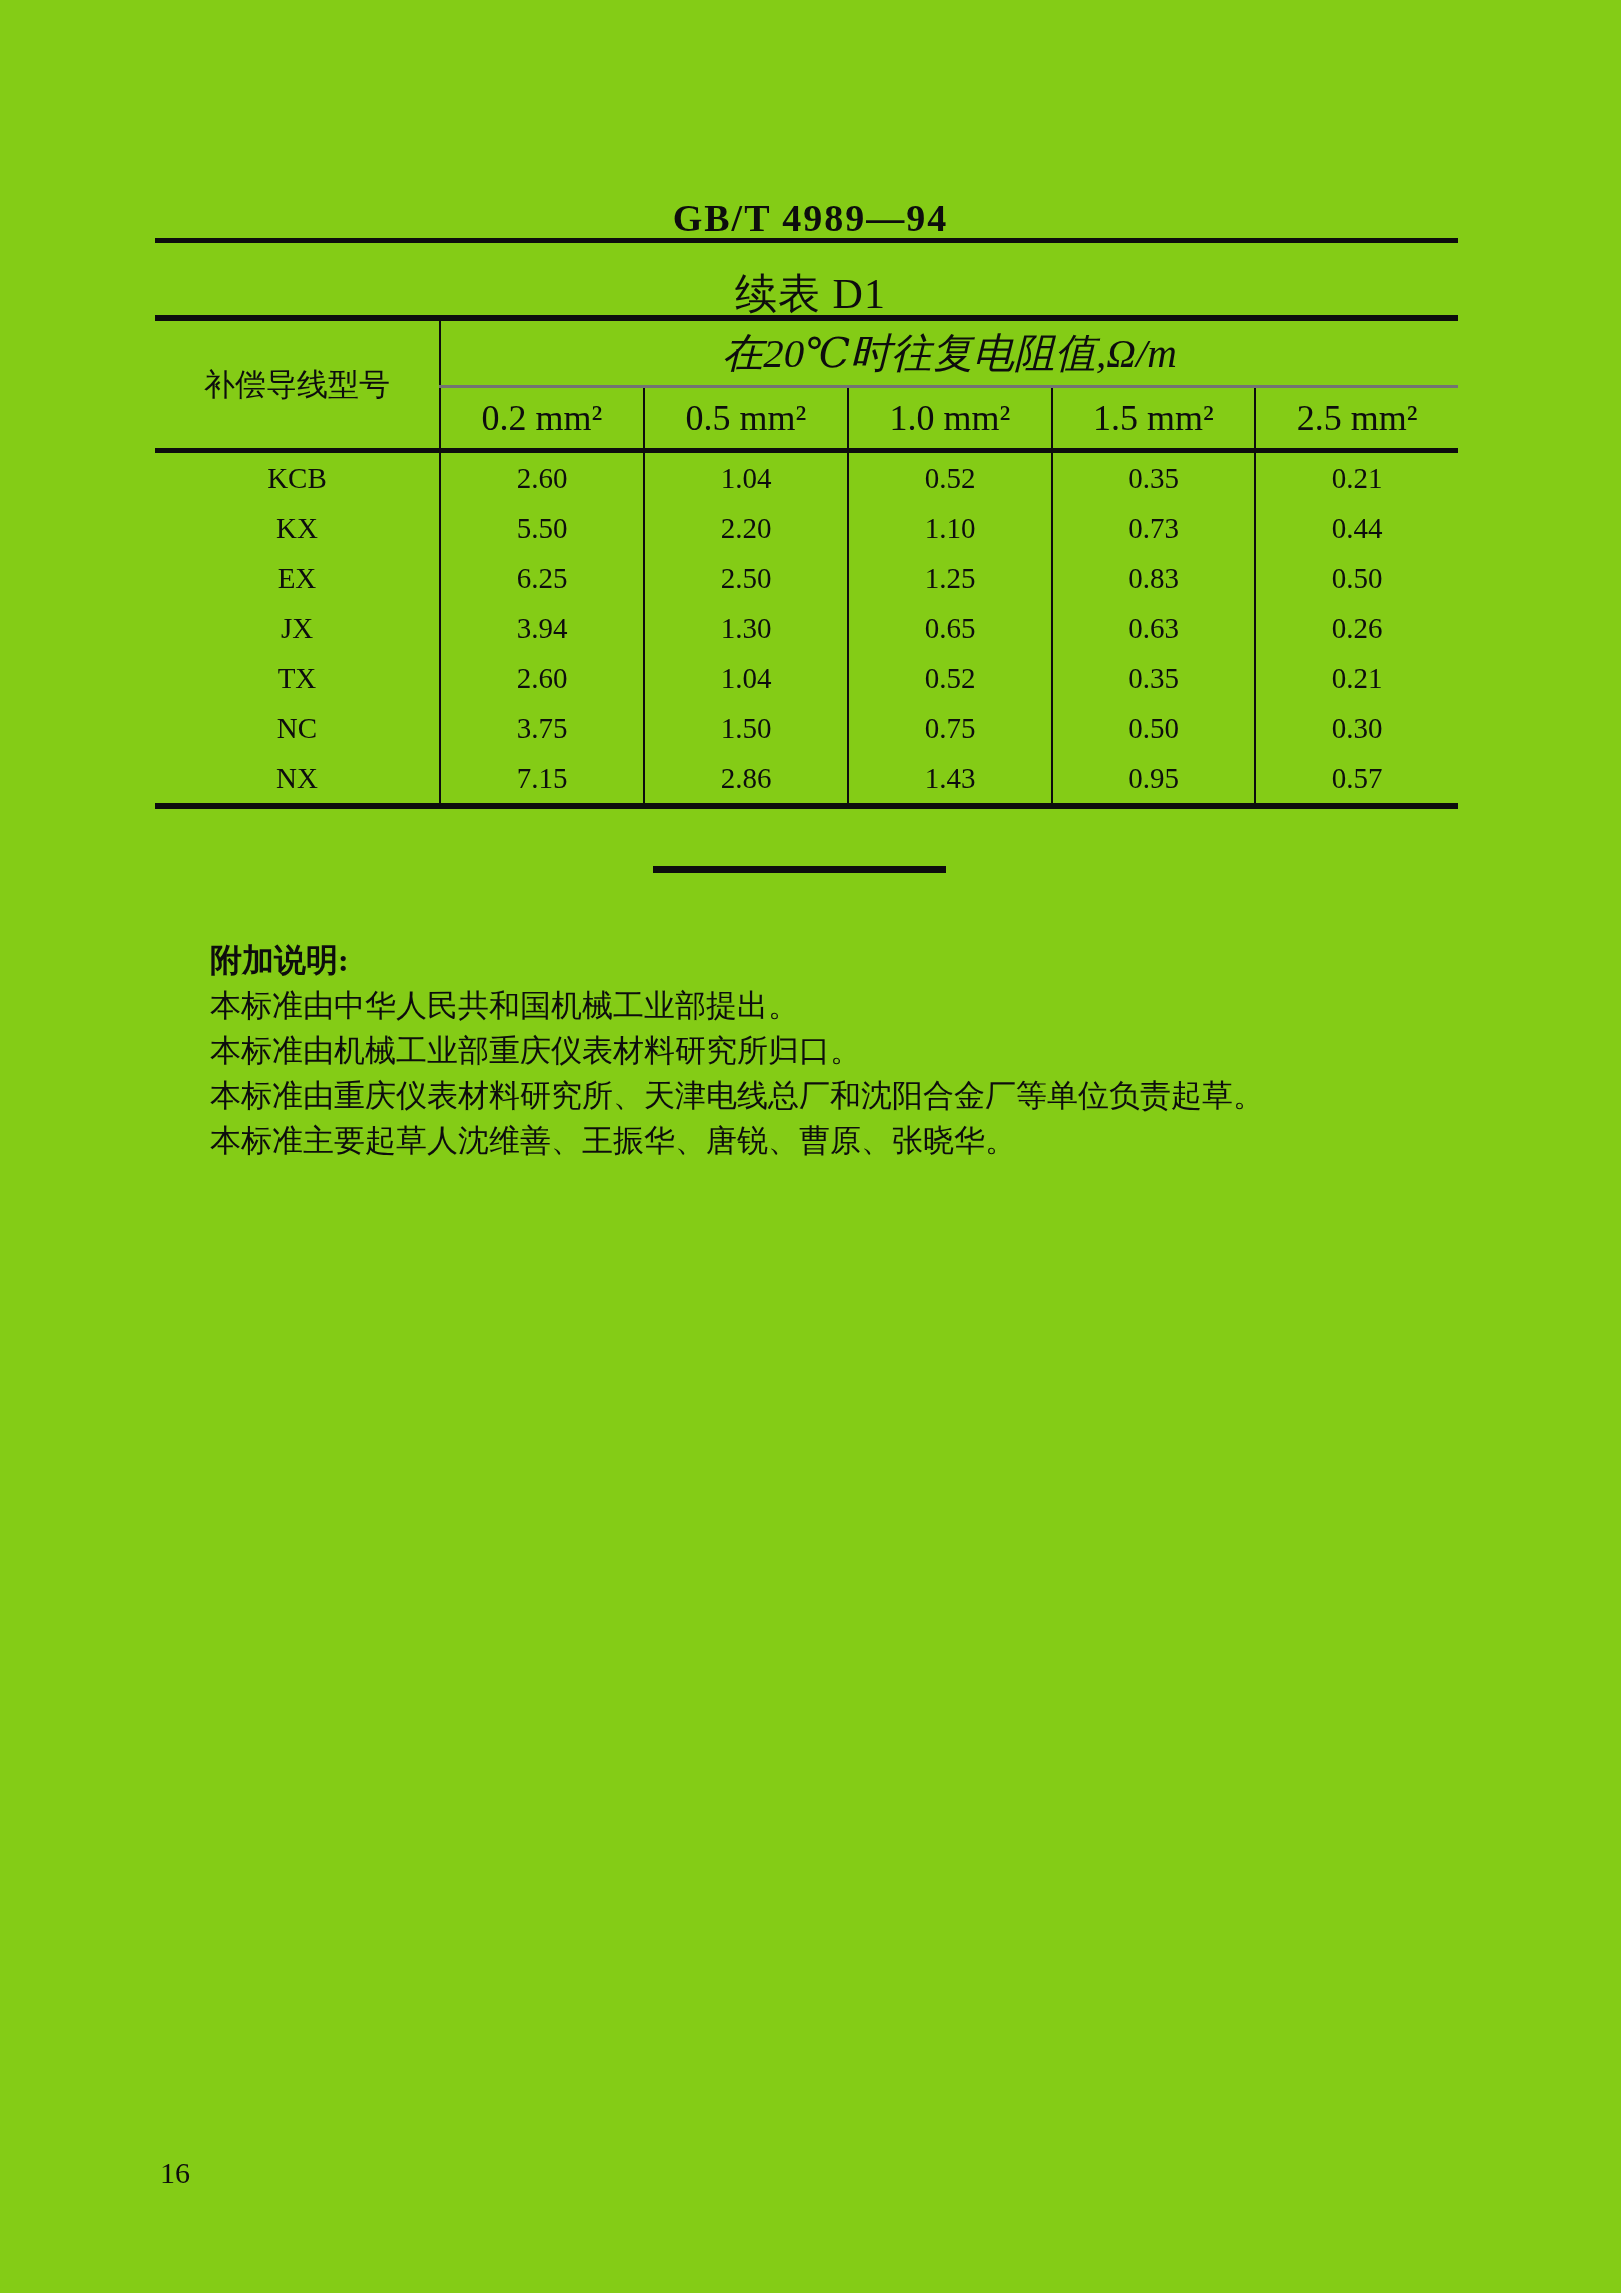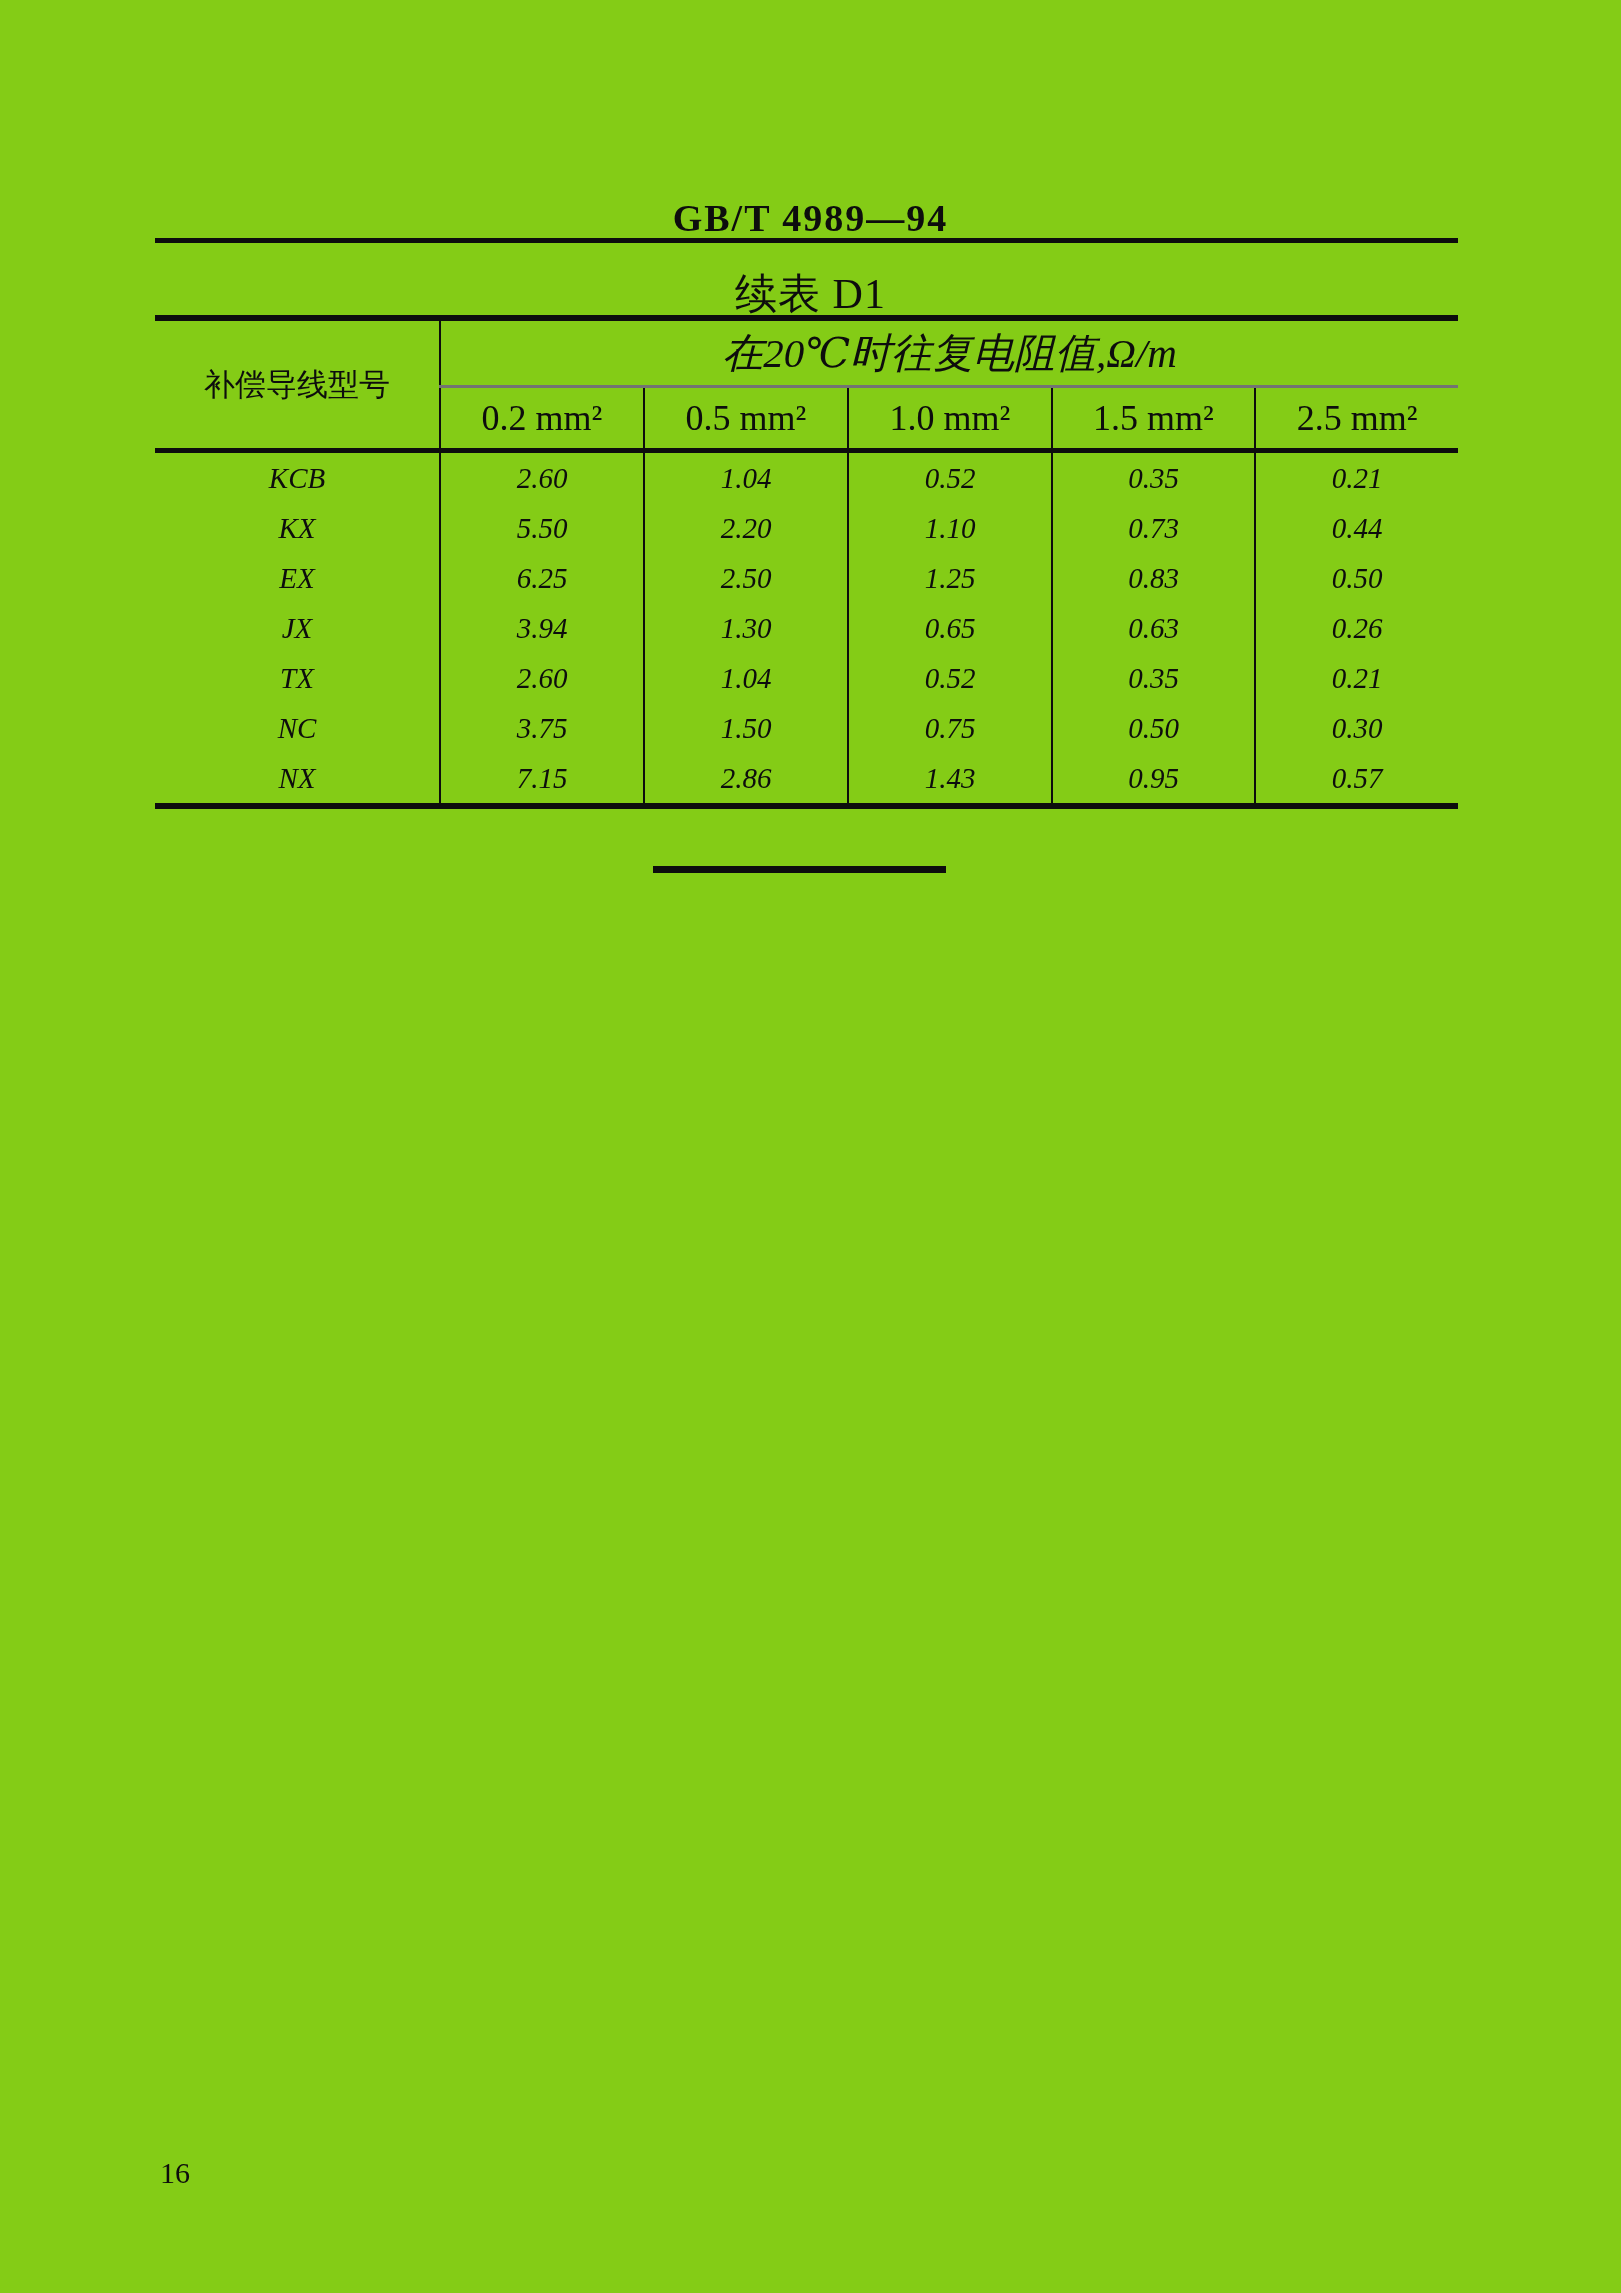--- a/index.html
+++ b/index.html
@@ -80,21 +80,20 @@
   tr.subheader-row th + th,
   tr.data-row td + td {
     border-left: 2px solid #0d0d0d;
     margin-left: 39px;
   }
   tr.data-row td:first-child {
     border-right: 2px solid #0d0d0d;
   }
   tr.data-row td {
     height: 50px;
-    font-style: italic;
   }
   .section-divider {
     position: absolute;
     top: 866px;
     left: 653px;
     width: 293px;
     height: 7px;
     background: #0d0d0d;
   }
   .notes {
@@ -202,16 +201,23 @@
       <td>2.86</td>
       <td>1.43</td>
       <td>0.95</td>
       <td>0.57</td>
     </tr>
   </tbody>
     </table>
 
   <div class="section-divider"></div>
 
+  <div class="notes">
+    <div class="notes-heading">附加说明:</div>
+    <div class="notes-line">本标准由中华人民共和国机械工业部提出。</div>
+    <div class="notes-line">本标准由机械工业部重庆仪表材料研究所归口。</div>
+    <div class="notes-line">本标准由重庆仪表材料研究所、天津电线总厂和沈阳合金厂等单位负责起草。</div>
+    <div class="notes-line">本标准主要起草人沈维善、王振华、唐锐、曹原、张晓华。</div>
+  </div>
 
   <div class="page-number">16</div>
 
 </div>
 
 </body></html>

